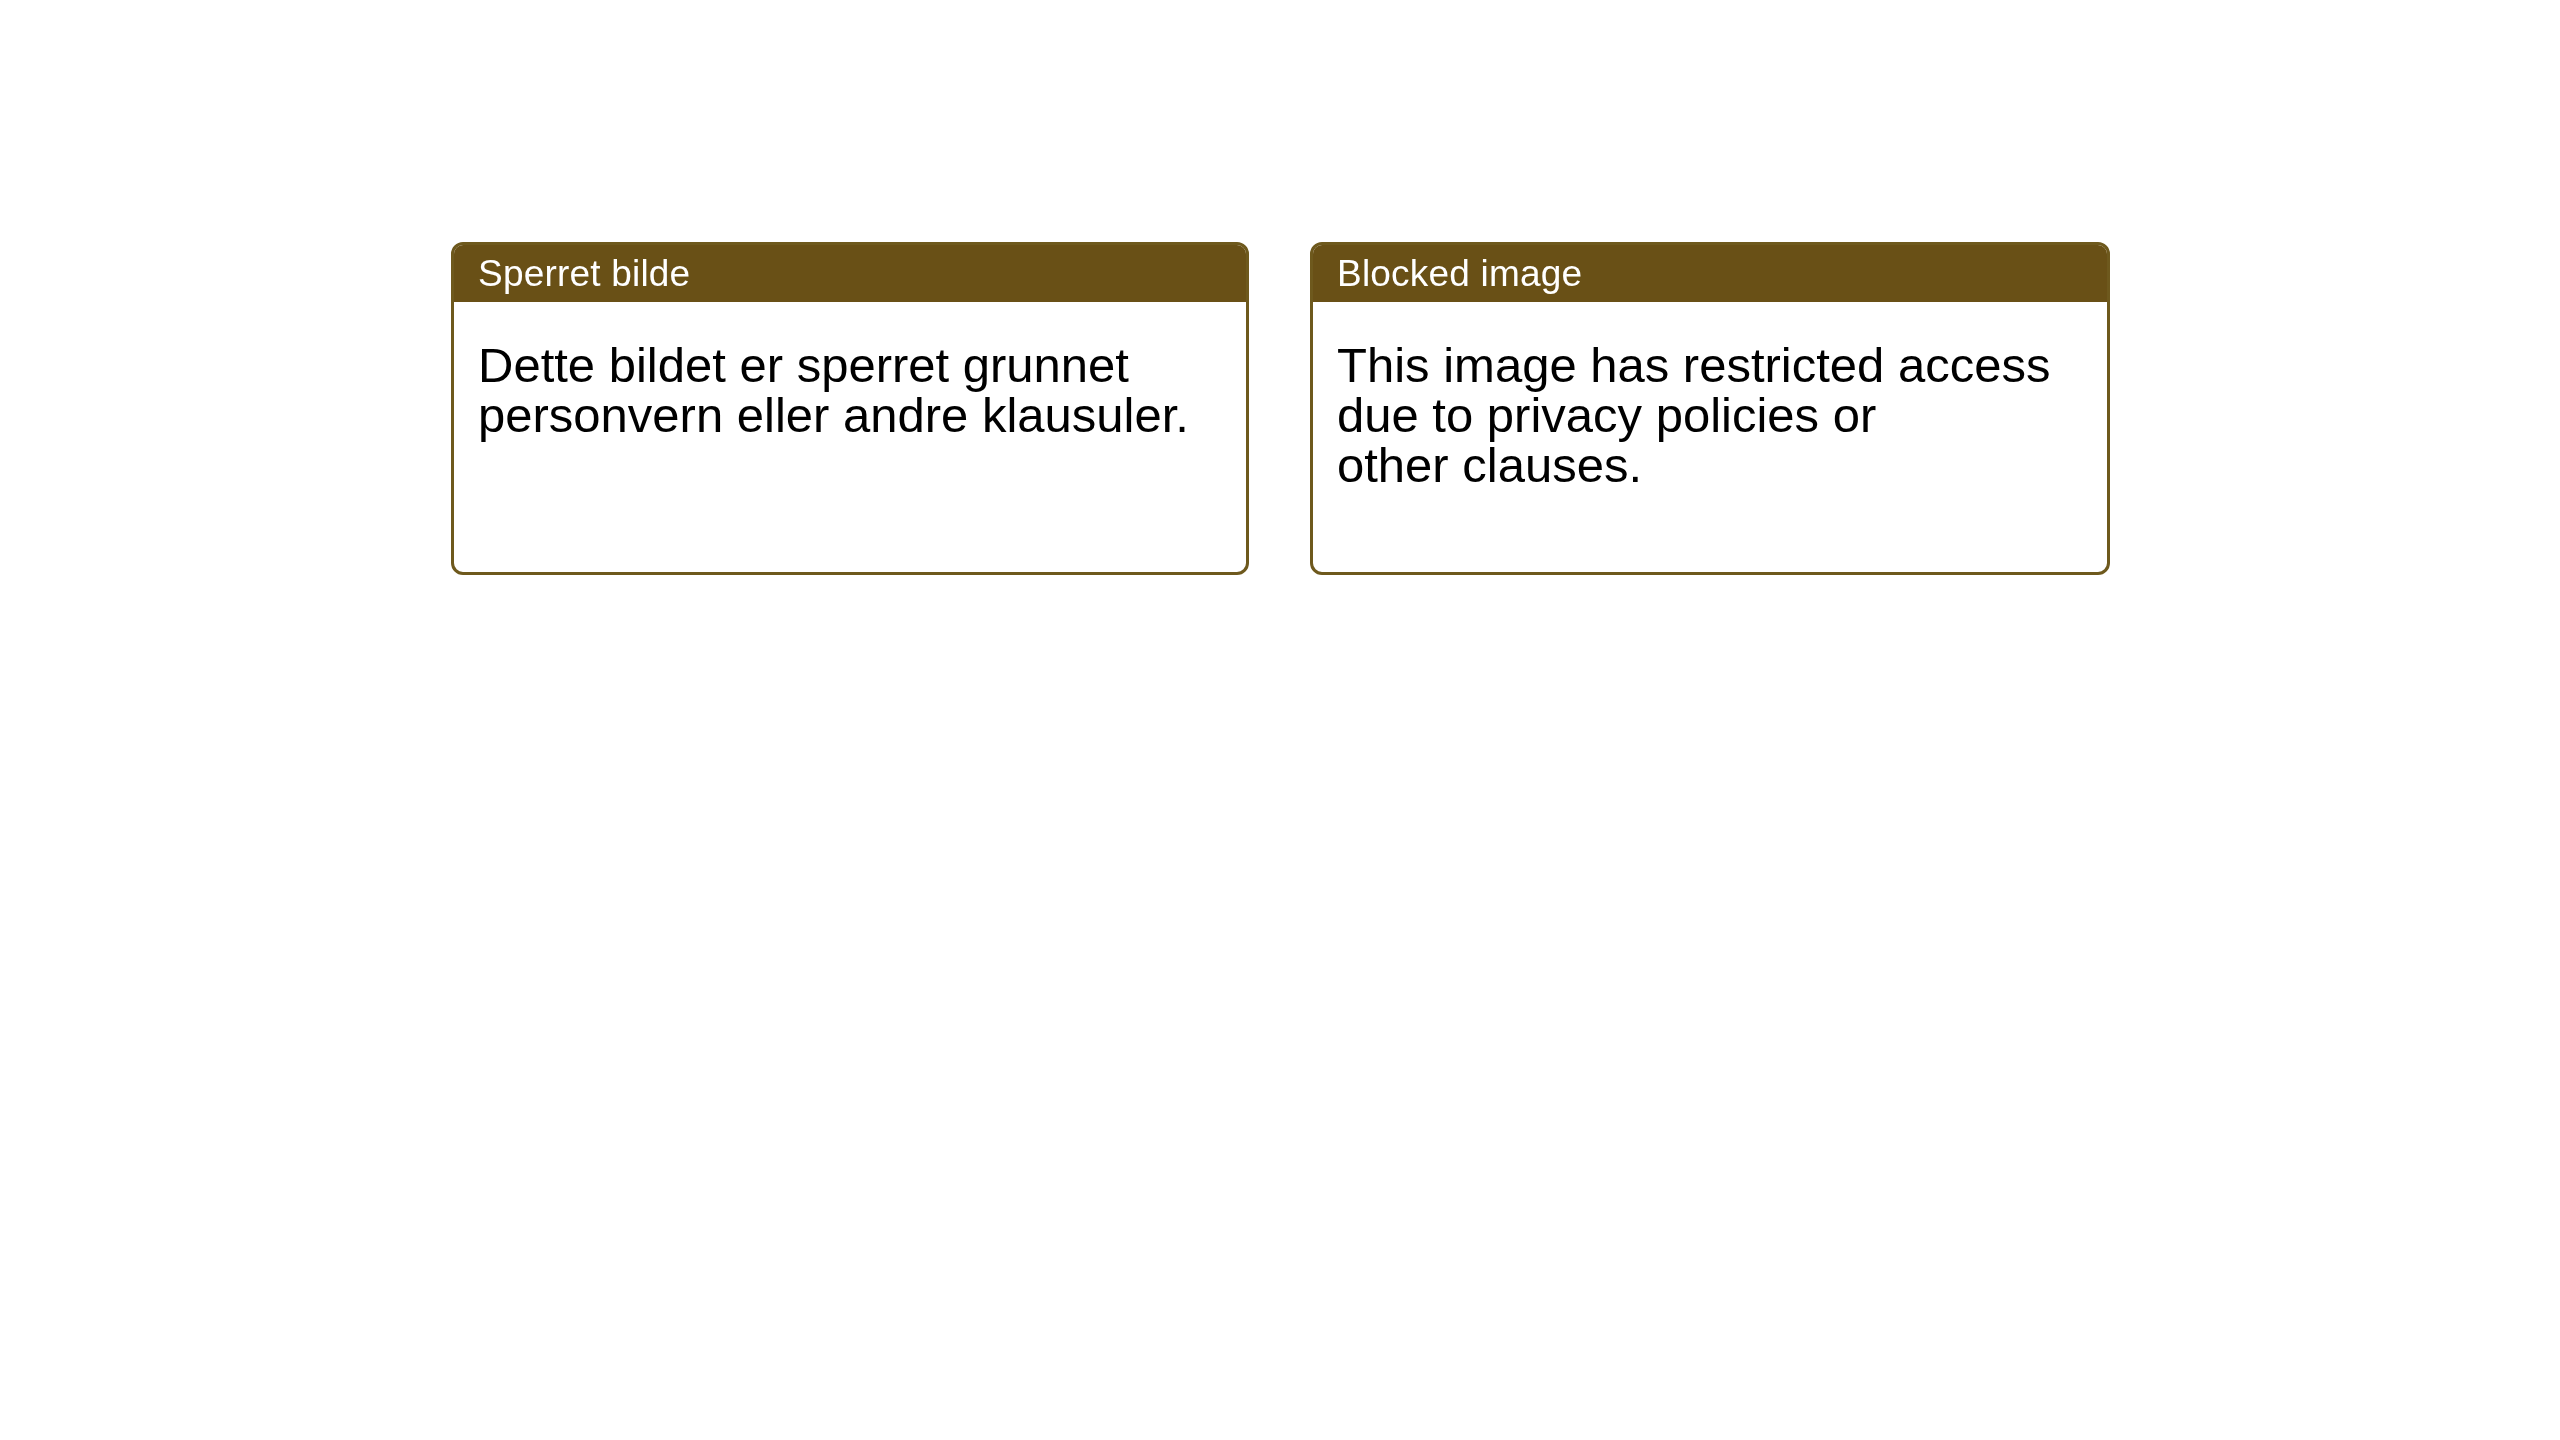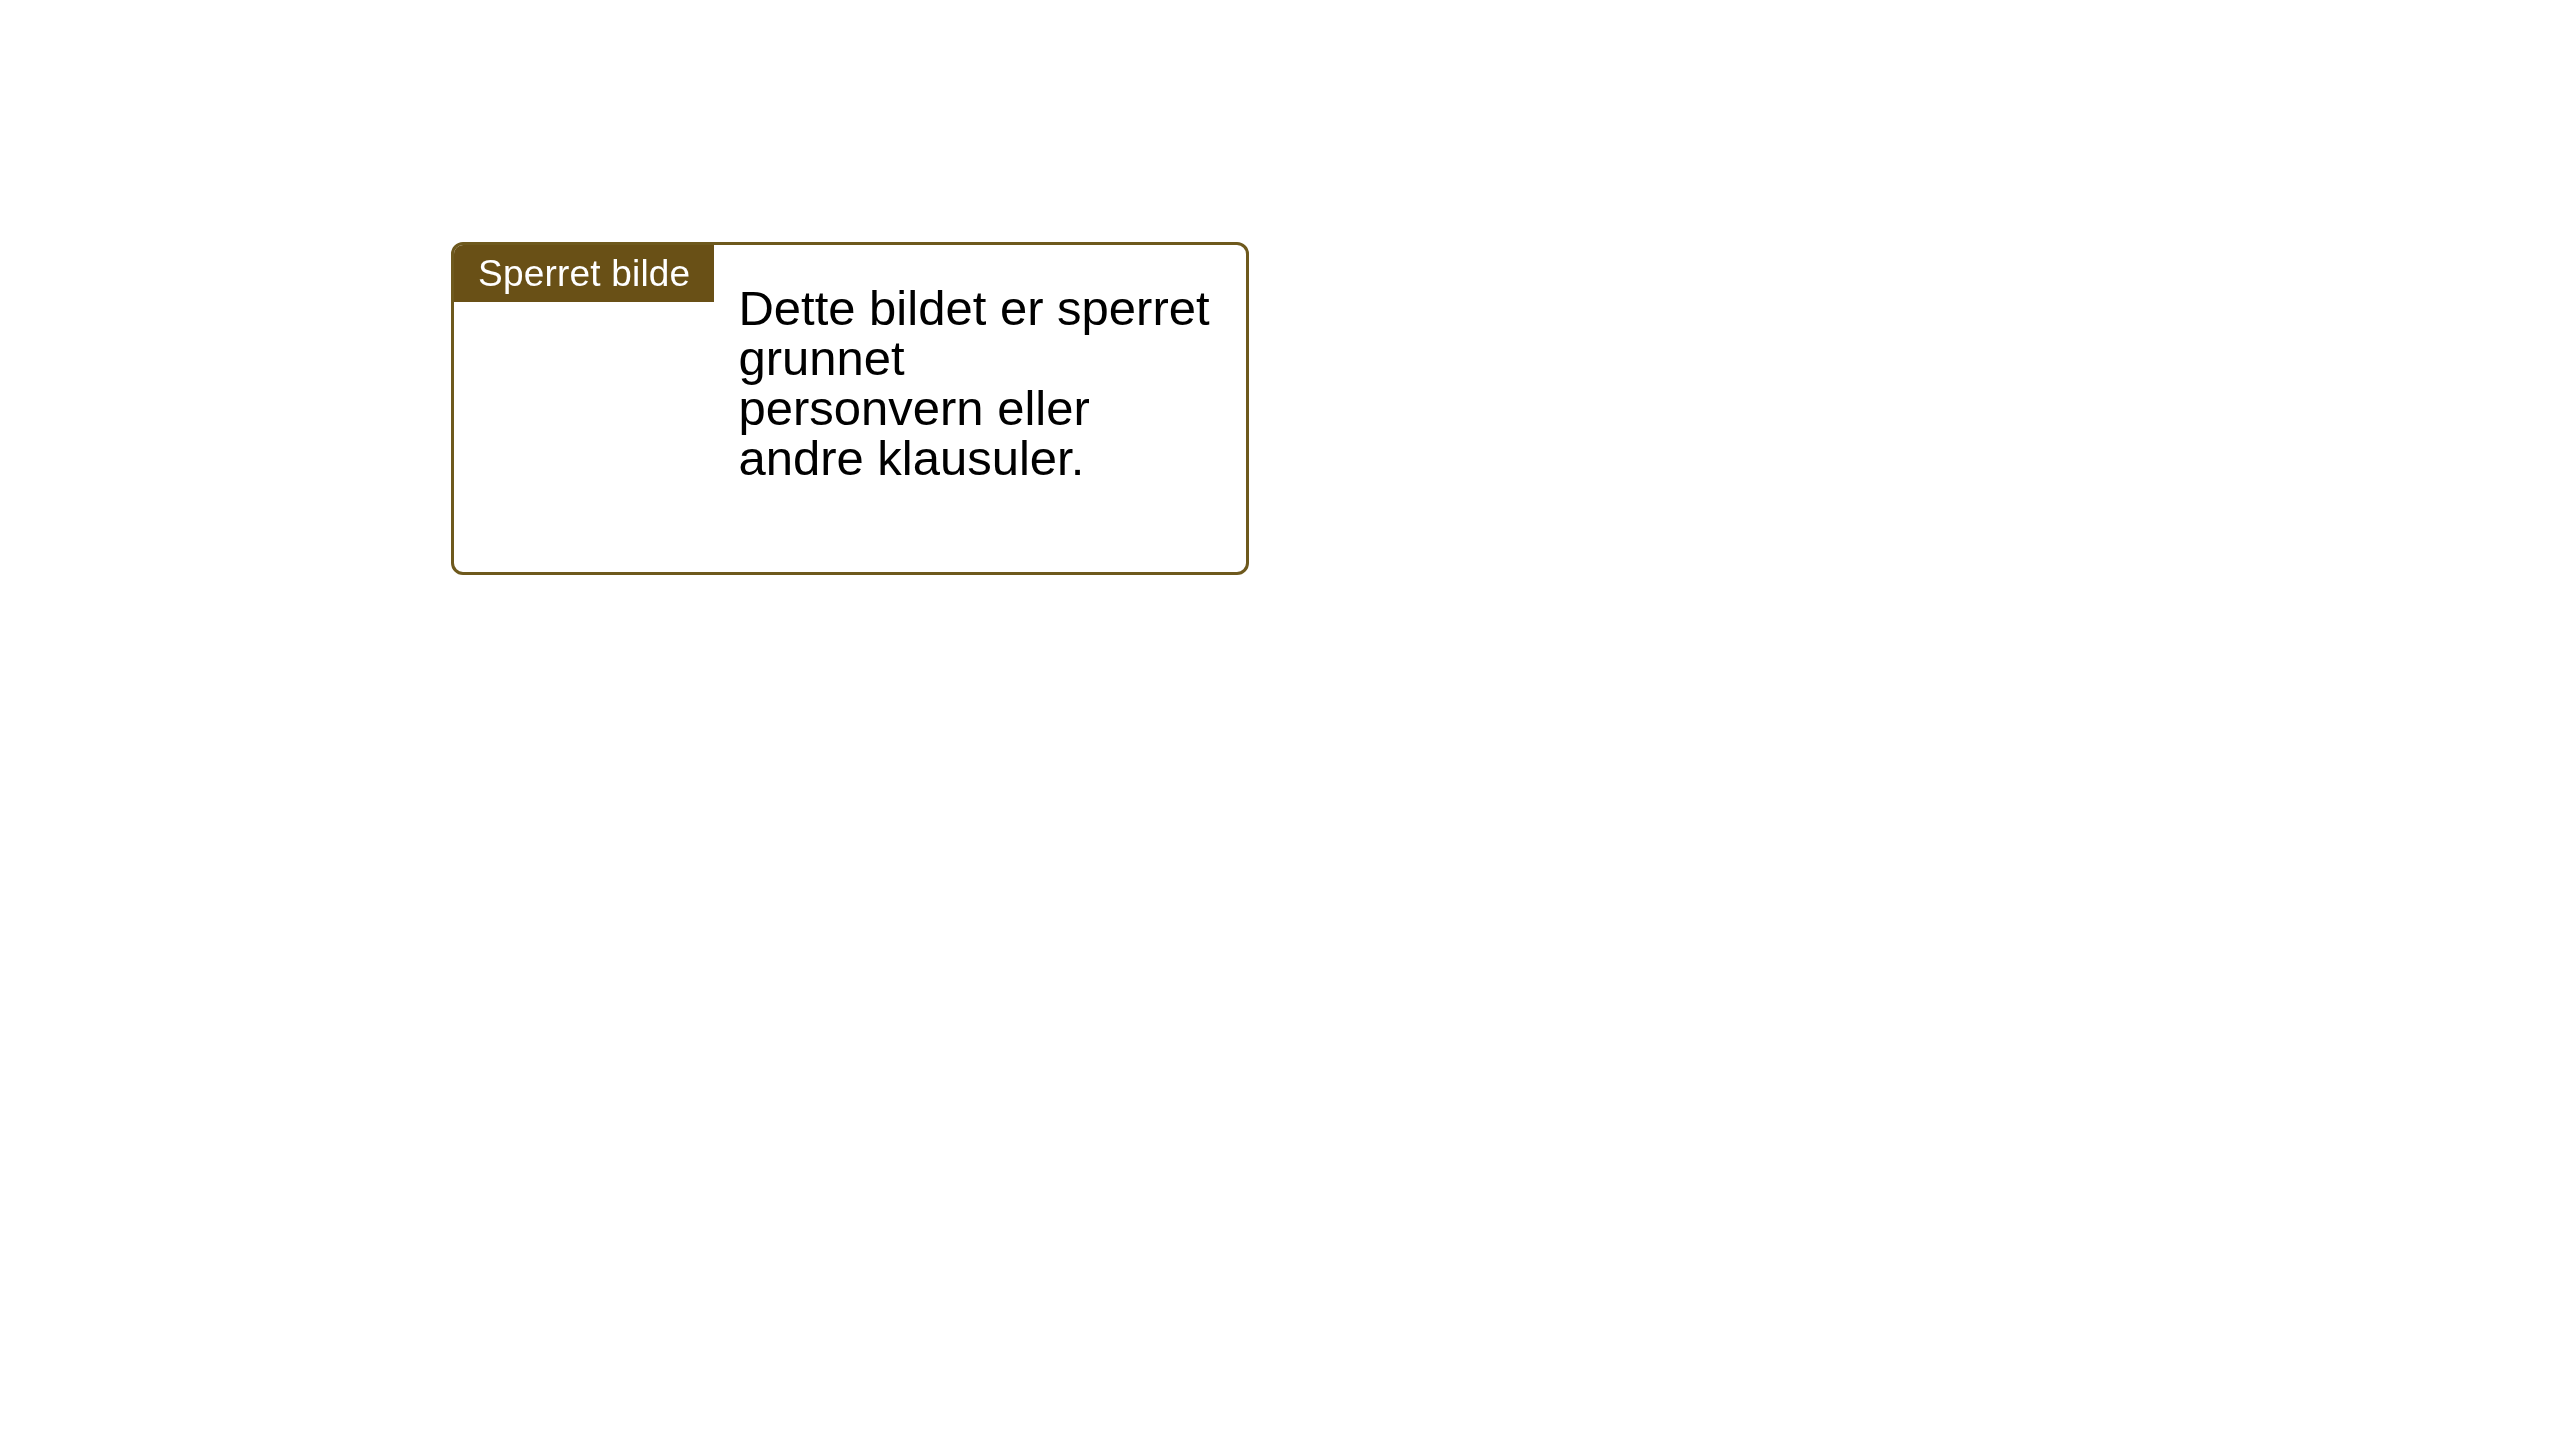--- a/index.html
+++ b/index.html
@@ -25,21 +25,21 @@
   }
   .blocked-card {
     position: absolute;
     top: 242px;
     height: 333px;
     border: 3px solid var(--border-col);
     border-radius: 12px;
     background: #ffffff;
     overflow: hidden;
     display: flex;
-    flex-direction: row;
+    flex-direction: column;
   }
   .blocked-card.card-no { left: 451px; width: 798px; }
   .blocked-card.card-en { left: 1310px; width: 800px; }
   .card-header {
     background: var(--header-bg);
     height: 57px;
     flex: 0 0 auto;
     display: flex;
     align-items: center;
     padding: 0 24px;
@@ -66,14 +66,22 @@
 <div class="stage">
 
   <div class="blocked-card card-no">
     <div class="card-header">
       <span class="card-title">Sperret bilde</span>
     </div>
     <div class="card-body">Dette bildet er sperret grunnet
 personvern eller andre klausuler.</div>
   </div>
 
+  <div class="blocked-card card-en">
+    <div class="card-header">
+      <span class="card-title">Blocked image</span>
+    </div>
+    <div class="card-body">This image has restricted access
+due to privacy policies or
+other clauses.</div>
+  </div>
 
 </div>
 
 </body></html>

